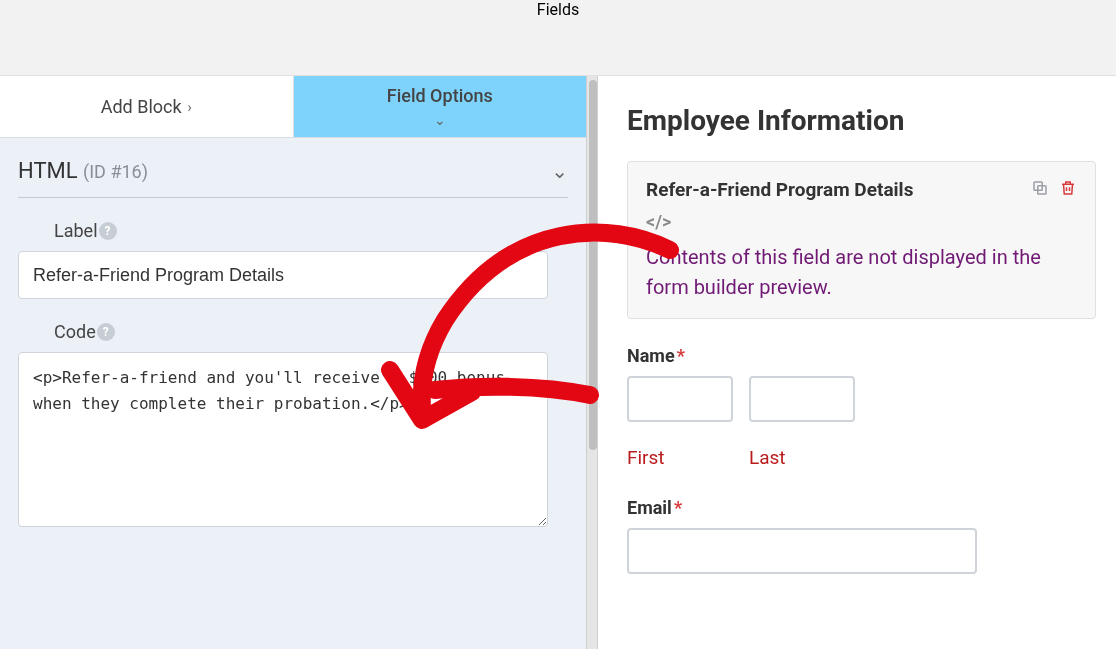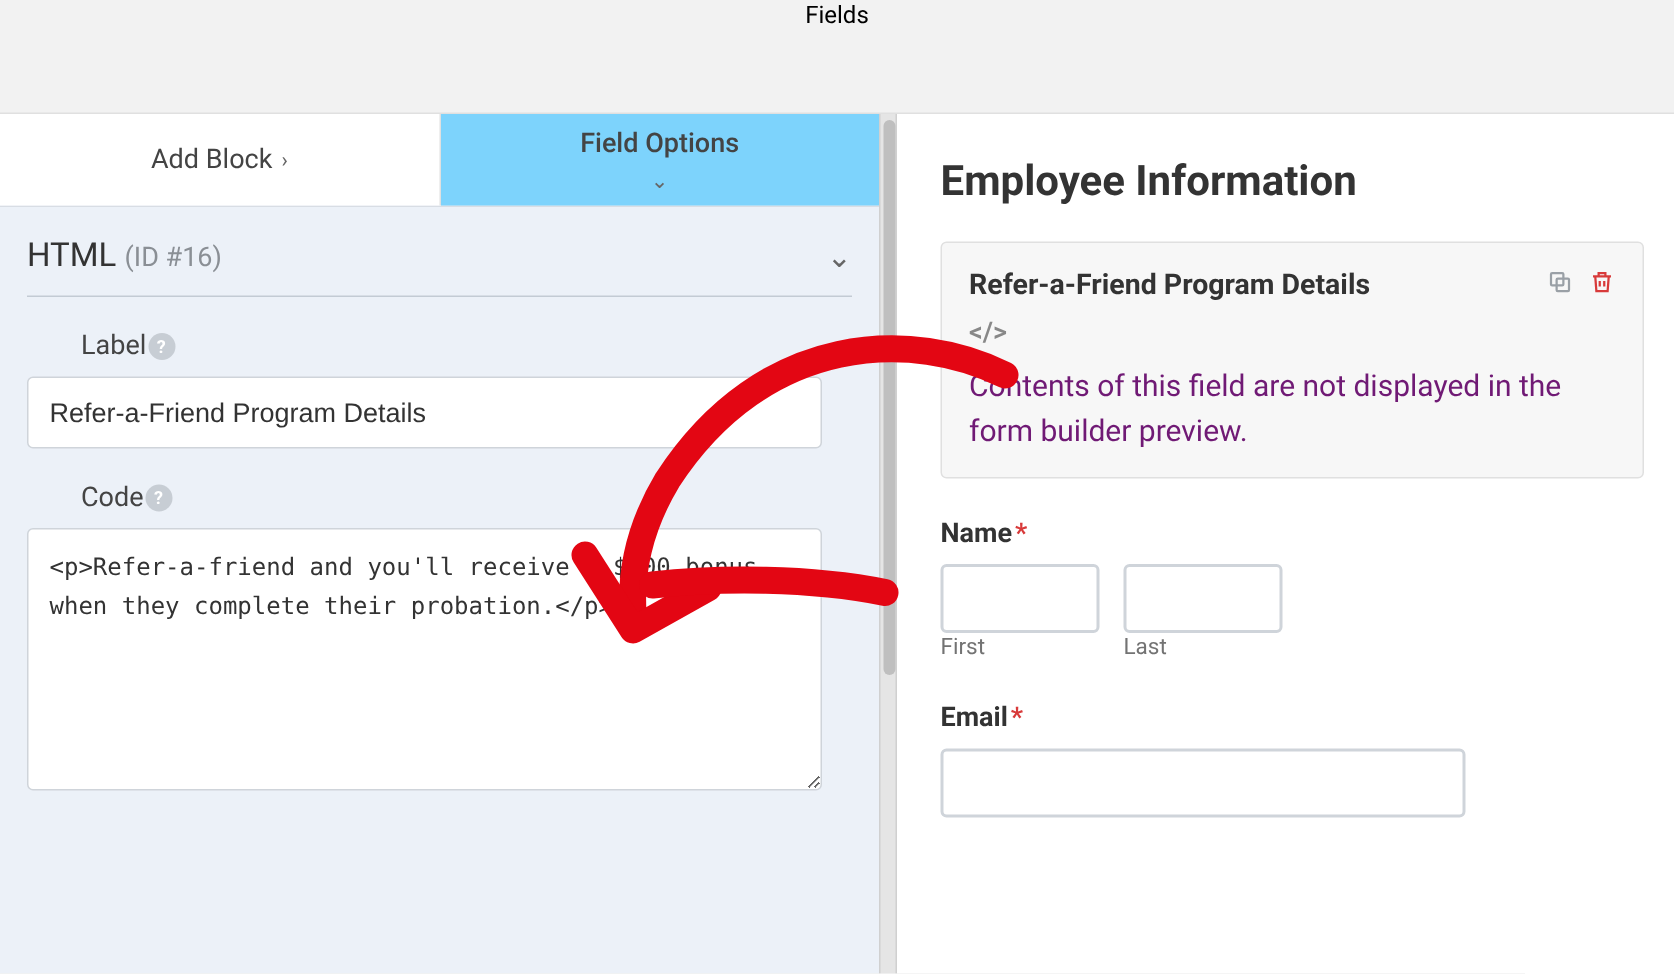--- a/index.html
+++ b/index.html
@@ -187,23 +187,23 @@
   }
   .mini-input {
     width: 106px;
     height: 46px;
     border: 2px solid #cfd4da;
     border-radius: 4px;
     font-size: 16px;
     padding: 0 8px;
   }
   .mini-label {
-    font-size: 15px;
-    color: #737373;
-    margin-top: 0;
+    font-size: 19px;
+    color: #b91c1c;
+    margin-top: 24px;
     display: block;
   }
   .email-input {
     width: 350px;
     height: 46px;
     border: 2px solid #cfd4da;
     border-radius: 4px;
     padding: 0 8px;
     font-size: 16px;
   }

